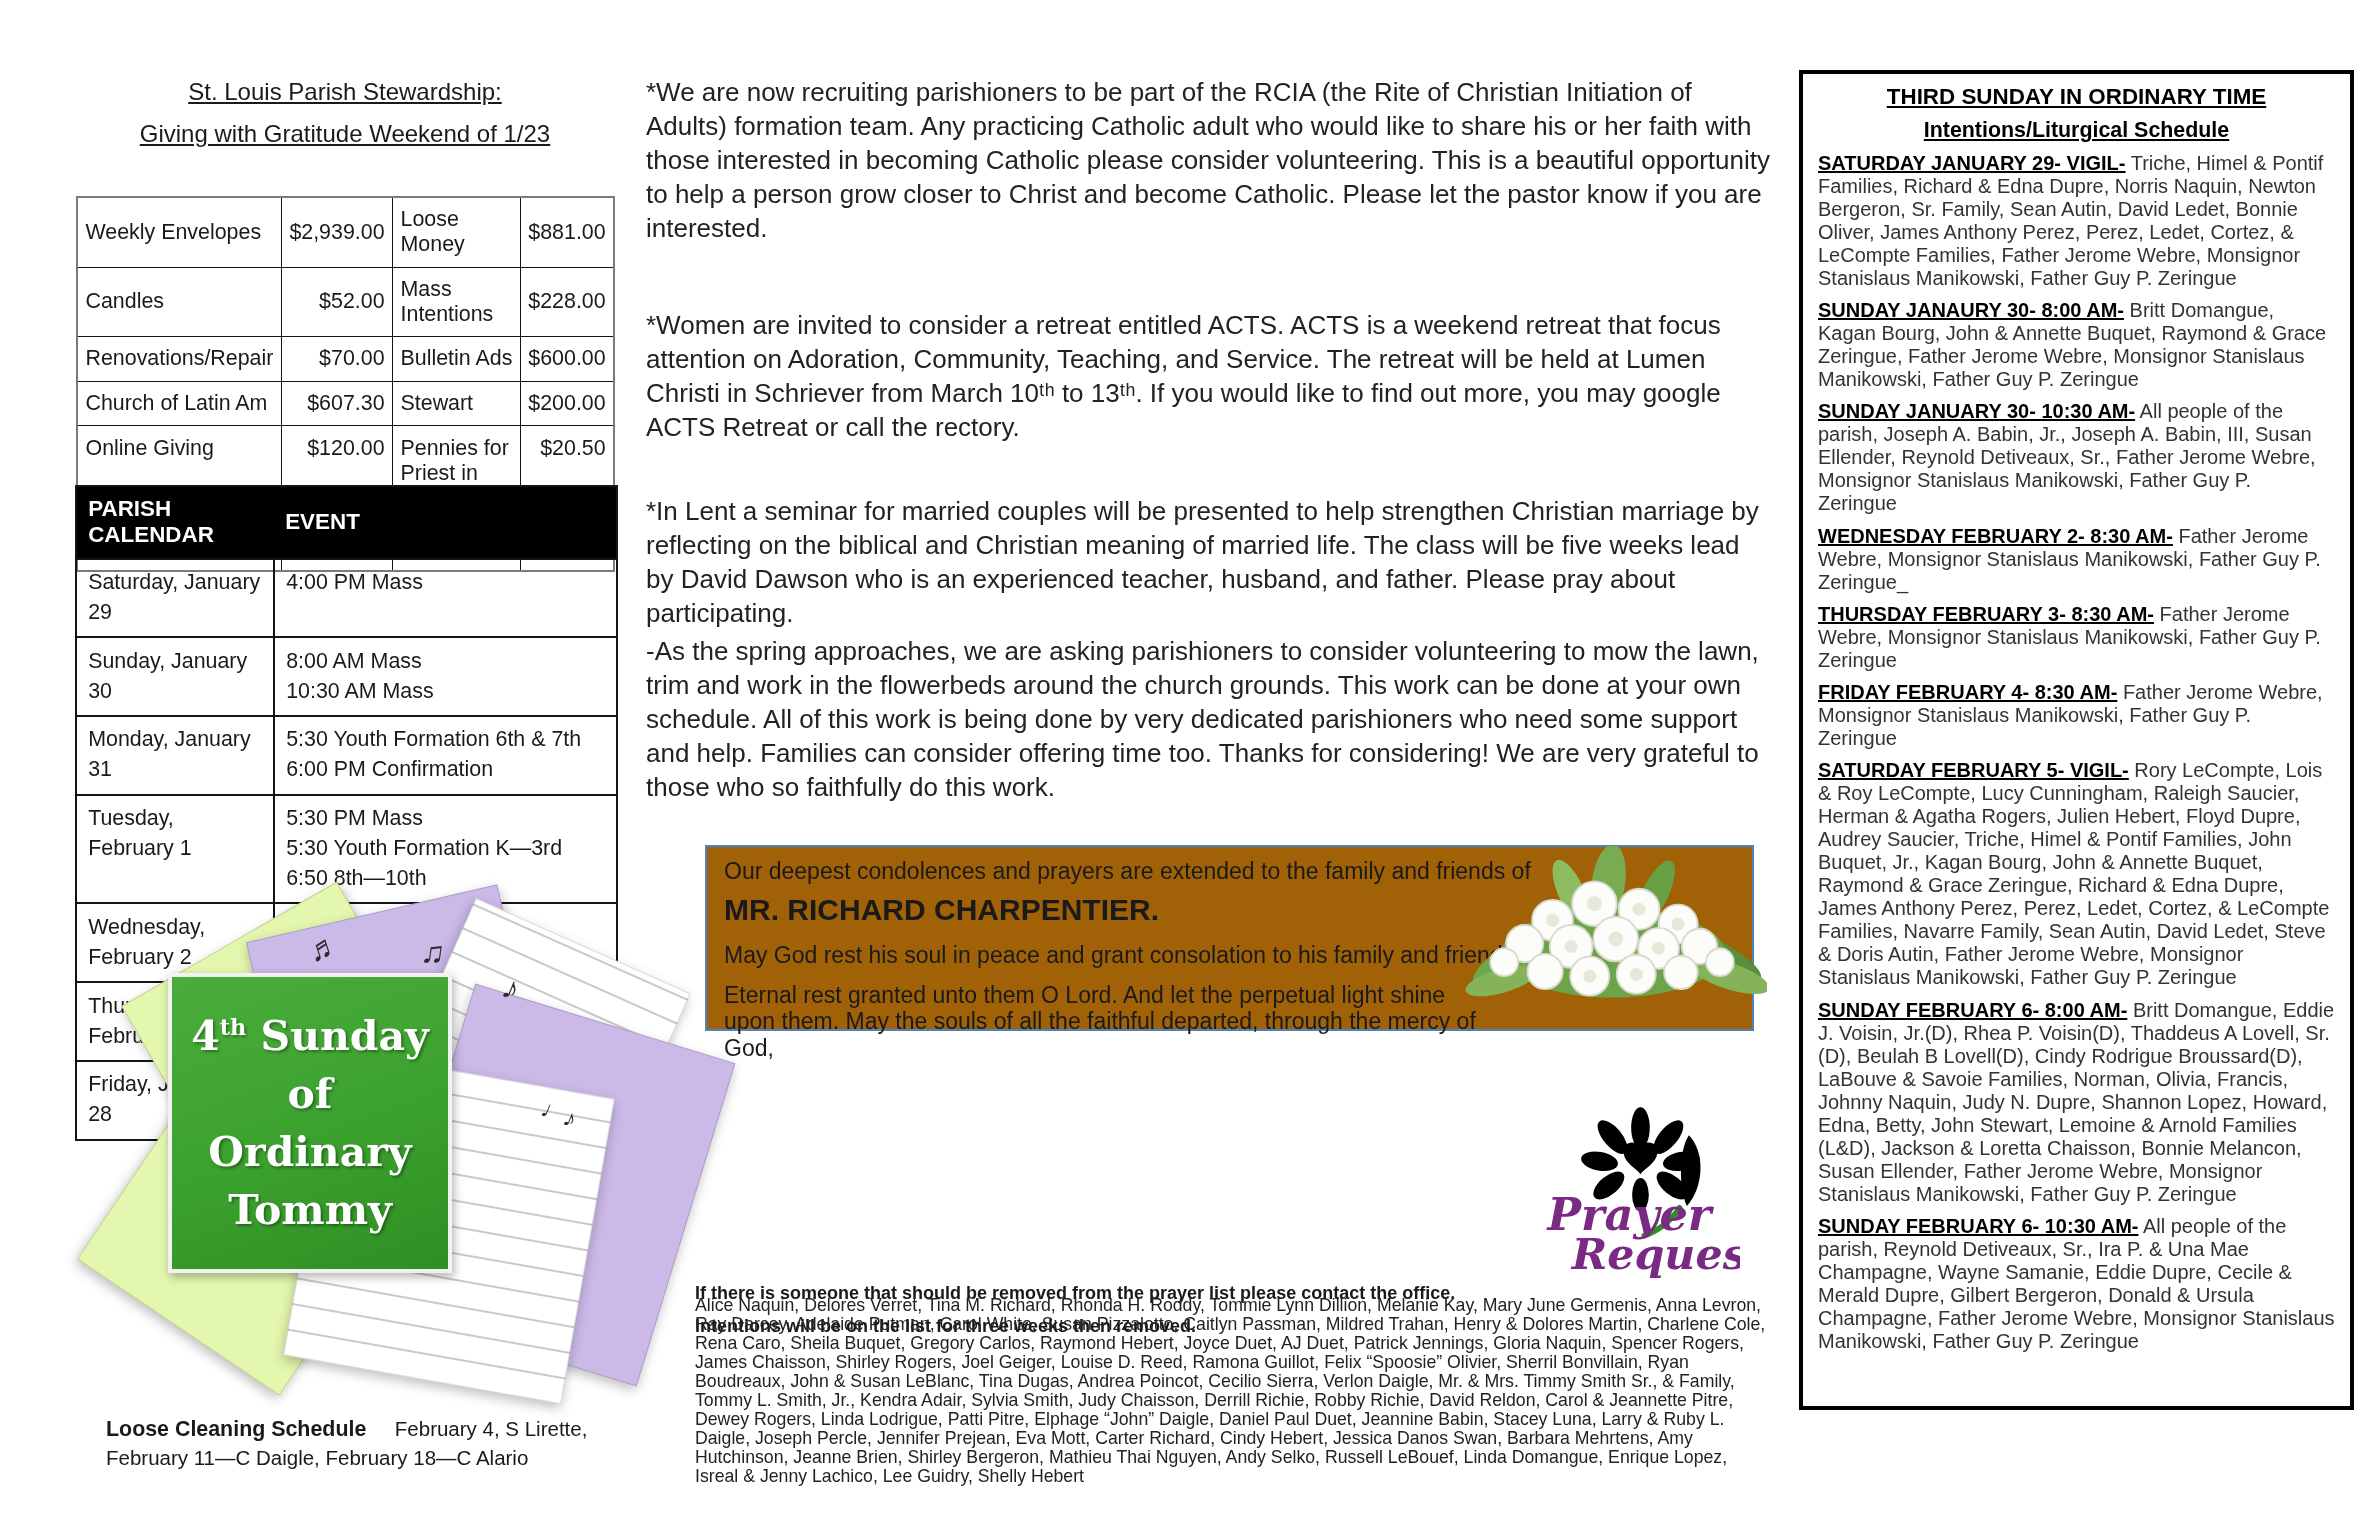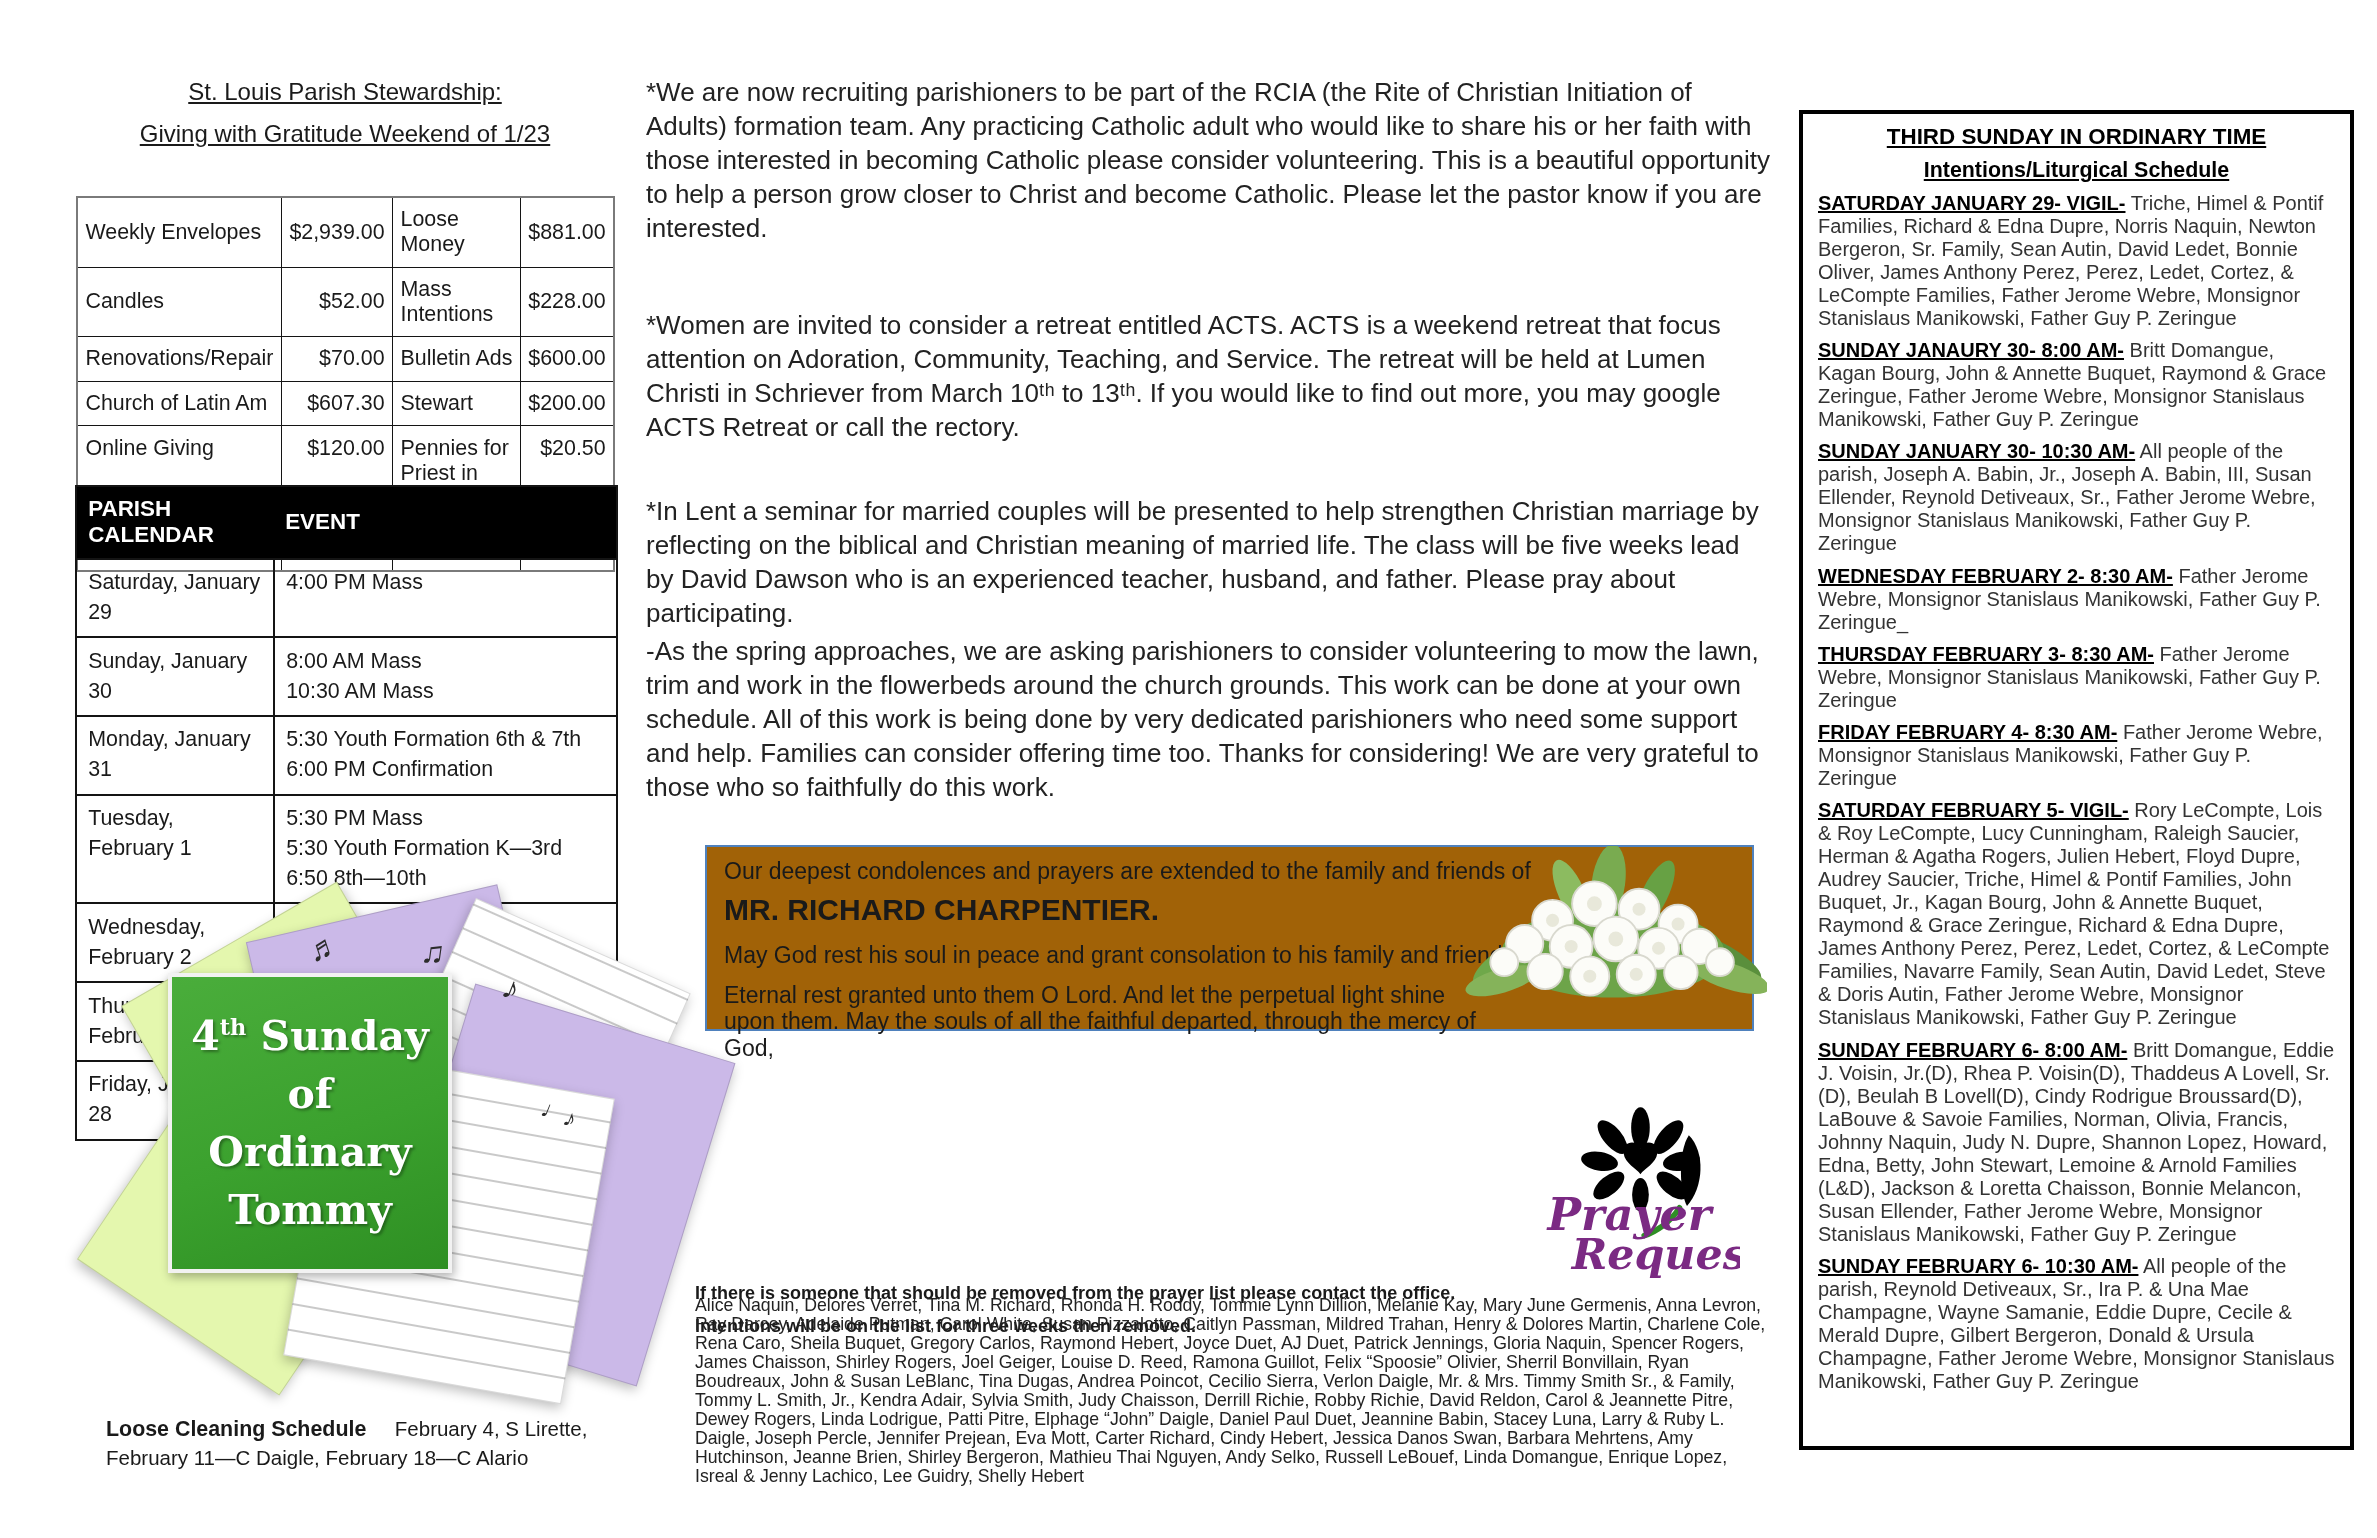--- a/index.html
+++ b/index.html
@@ -56,21 +56,21 @@
     font-weight:700;line-height:1.1;}
   .removal div{margin-bottom:13px;}
   .names{position:absolute;left:695px;top:1296px;width:1074px;font-size:17.7px;
     line-height:19px;color:#222;}
   .prayer-logo{position:absolute;left:1540px;top:1107px;}
   .prayer-logo text{font-family:"DejaVu Serif", serif;font-style:italic;font-weight:bold;
     fill:var(--logo_purple);}
   
   .intentions{position:absolute;left:1799px;top:70px;width:555px;min-height:1340px;
     border:4.7px solid #000;box-sizing:border-box;padding:11.2px 15px 15px 15px;
-    font-size:20px;line-height:23px;color:#333;margin-top:40px;}
+    font-size:20px;line-height:23px;color:#333;}
   .intentions .t1{font-size:22.4px;font-weight:bold;text-decoration:underline;
     text-align:center;color:#000;}
   .intentions .t2{font-size:21.4px;font-weight:bold;text-decoration:underline;
     text-align:center;margin-top:11.2px;color:#000;}
   .intentions p{margin:9.3px 0 0 0;}
   .intentions .ehdr{font-weight:bold;text-decoration:underline;color:#000;}
   sup{line-height:0;margin-top:38px;}
 </style>
 </head>
 <body>

